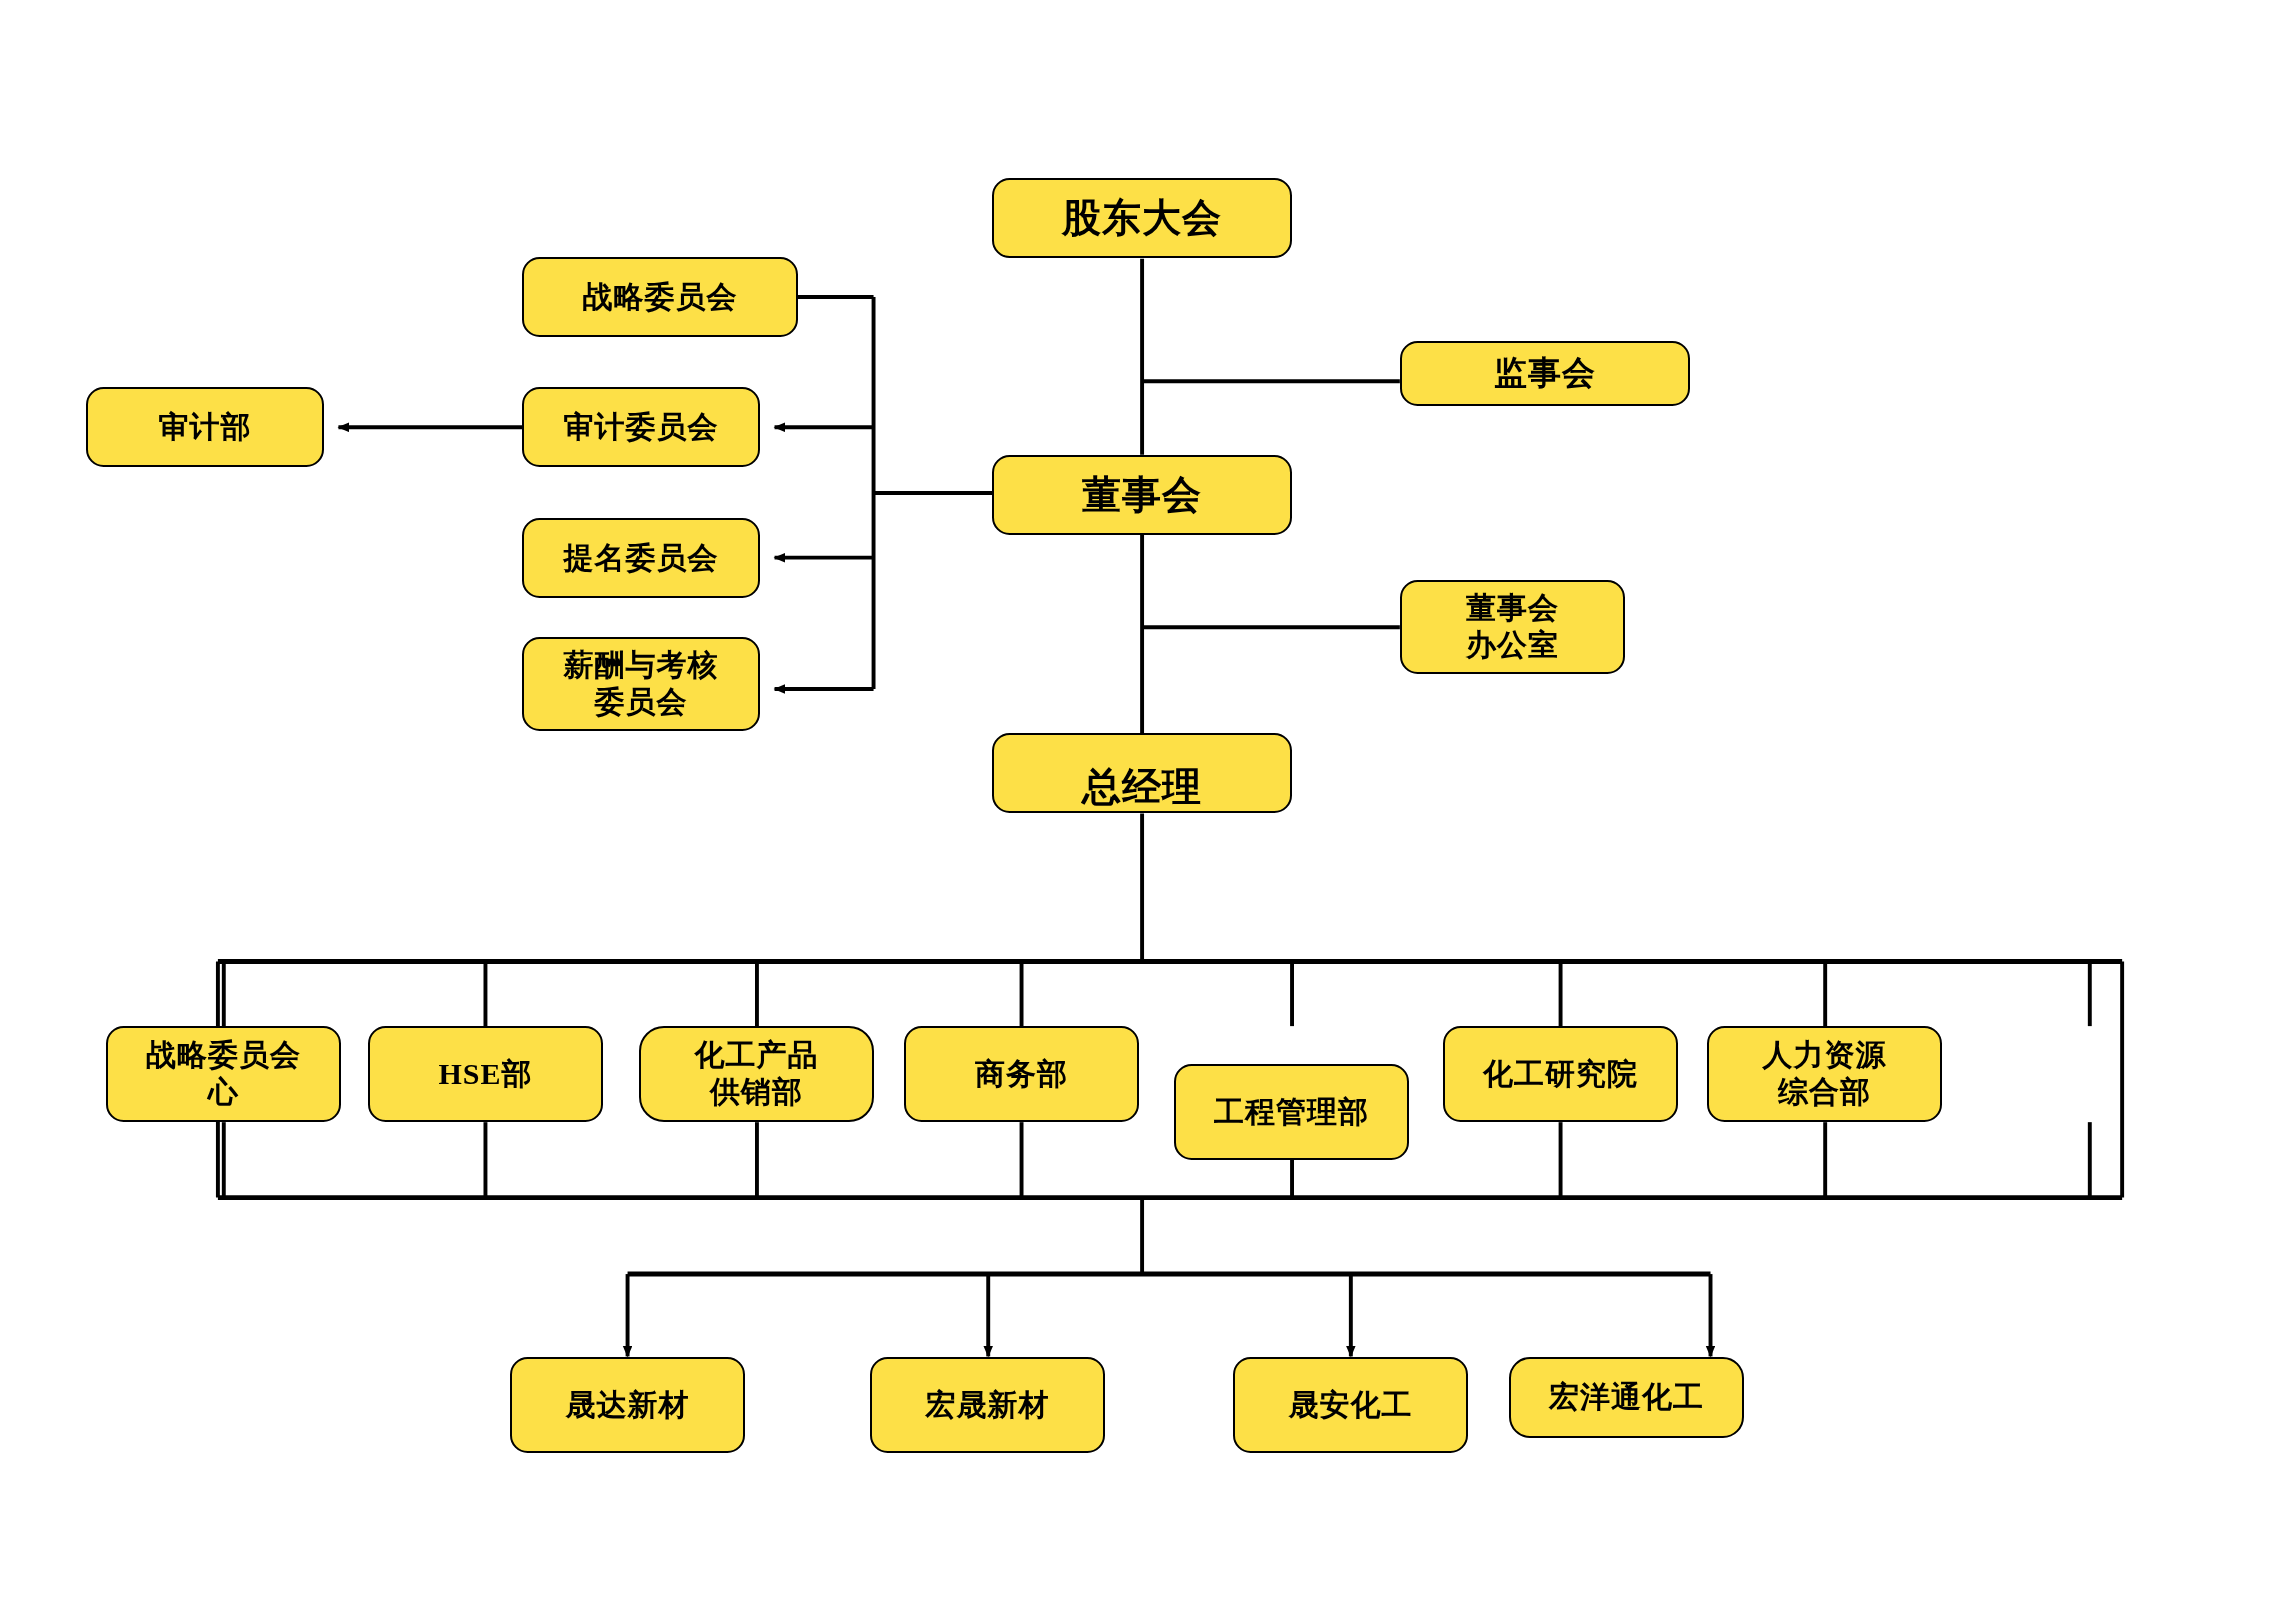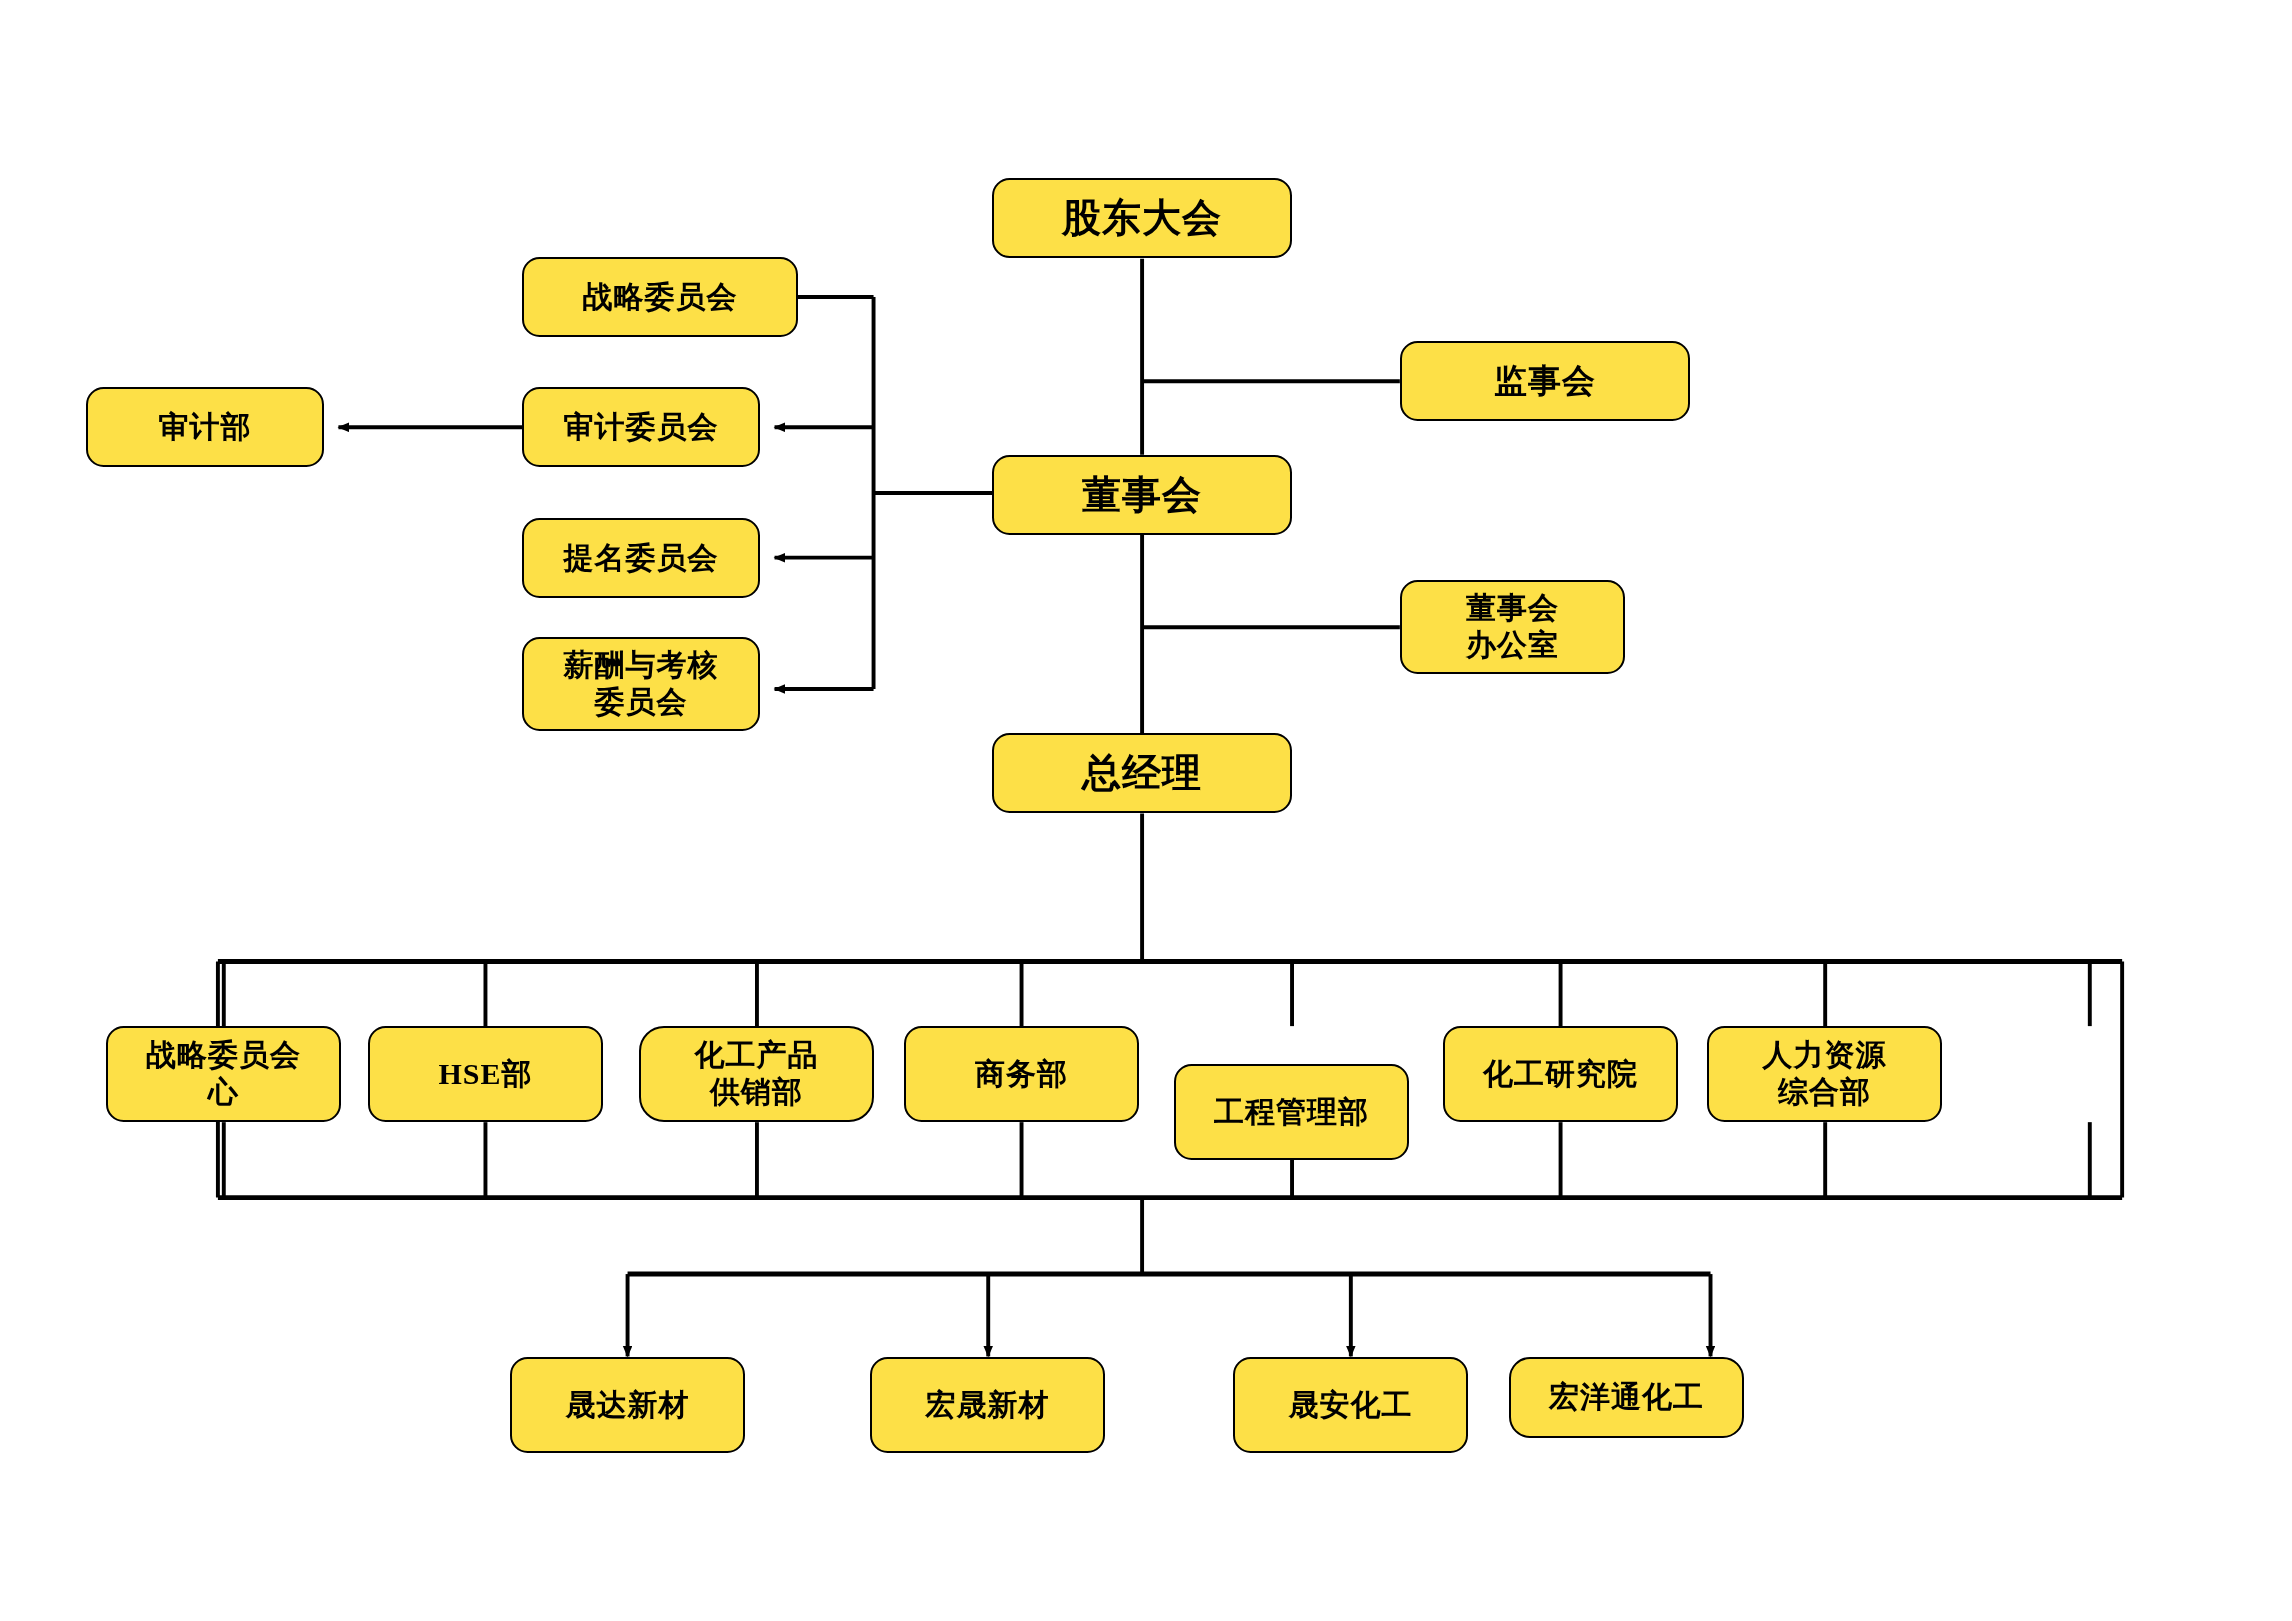--- a/index.html
+++ b/index.html
@@ -122,34 +122,34 @@
       <path d="M1008,1300 L1008,1384"></path>
       <path d="M1378,1300 L1378,1384"></path>
       <path d="M1745,1300 L1745,1384"></path>
     </g>
   </svg>
 
   <div class="node f-lg" style="left:992px; top:178px; width:300px; height:80px;">
     <span class="label">股东大会</span>
   </div>
 
-  <div class="node f-md" style="left:1400px; top:341px; width:290px; height:80px;">
+  <div class="node f-md" style="left:1400px; top:341px; width:290px; height:65px;">
     <span class="label">监事会</span>
   </div>
 
   <div class="node f-lg" style="left:992px; top:455px; width:300px; height:80px;">
     <span class="label">董事会</span>
   </div>
 
   <div class="node f-sm" style="left:1400px; top:580px; width:225px; height:94px;">
     <span class="label">董事会
 办公室</span>
   </div>
 
-  <div class="node f-lg" style="left:992px; top:733px; width:300px; height:80px;">
+  <div class="node f-lg" style="left:992px; top:733px; width:300px; height:80px;align-items:flex-end;">
     <span class="label">总经理</span>
   </div>
 
   <div class="node f-sm" style="left:522px; top:257px; width:276px; height:80px;">
     <span class="label">战略委员会</span>
   </div>
 
   <div class="node f-sm" style="left:522px; top:387px; width:238px; height:80px;">
     <span class="label">审计委员会</span>
   </div>

